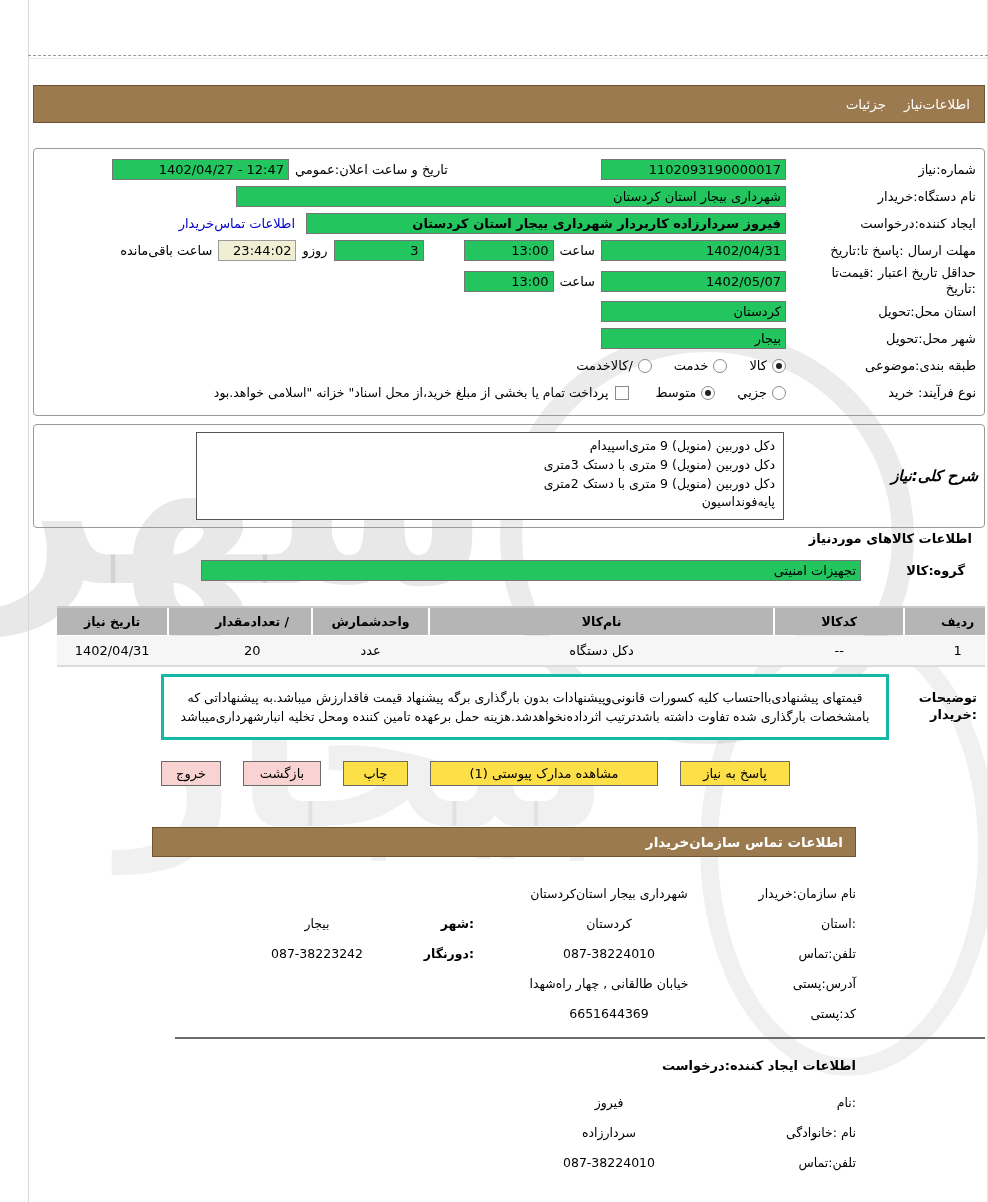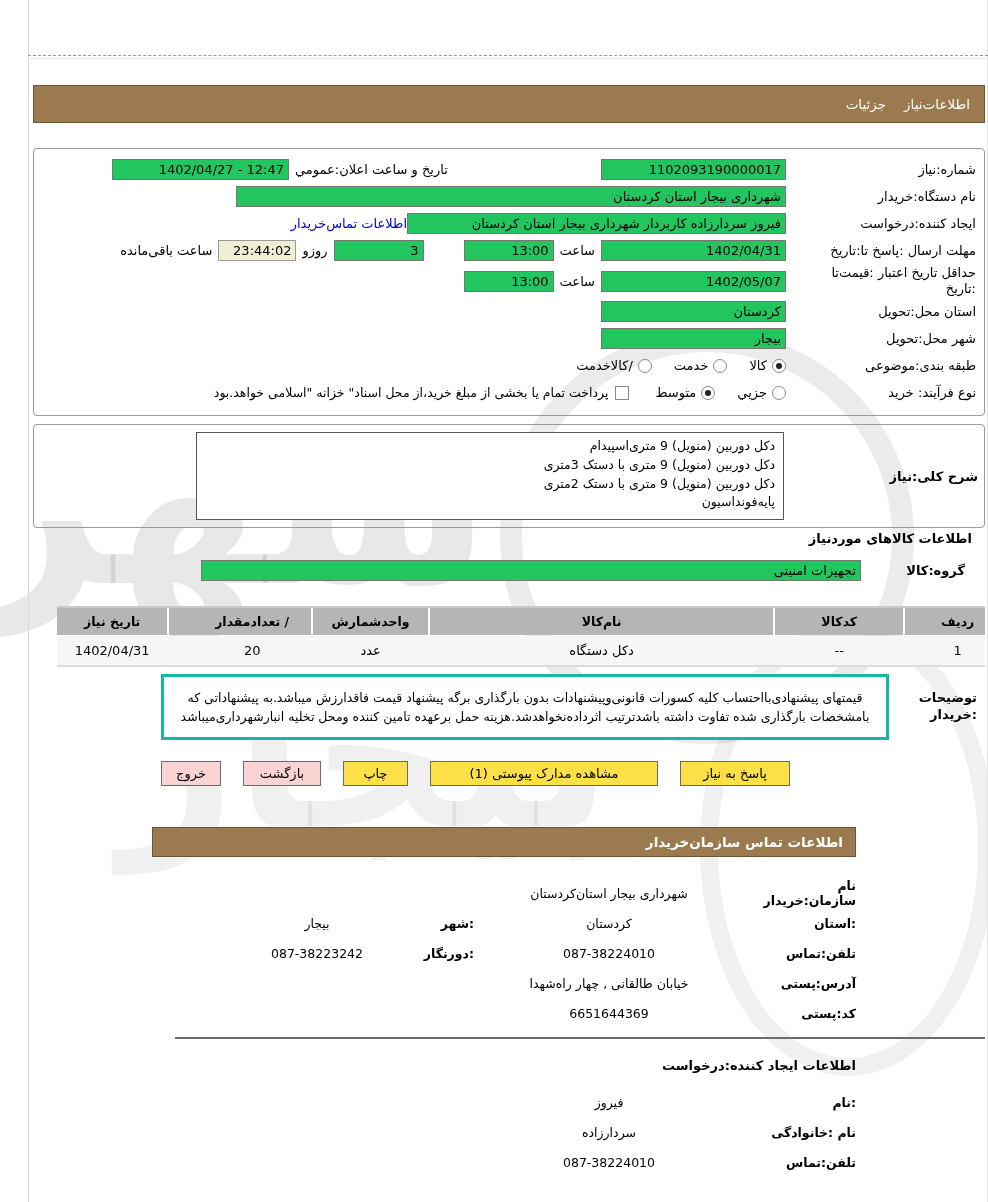--- a/index.html
+++ b/index.html
@@ -20,30 +20,30 @@
   
   .box1{position:absolute;left:33px;top:148px;width:952px;height:268px;border:1px solid #9a9a9a;border-radius:4px;box-sizing:border-box;padding:7px 8px;background:transparent;}
   .frow{display:flex;align-items:center;min-height:27px;font-size:13px;}
   .flabel{width:190px;flex:none;}
   .ibox{border:1px solid #767676;background:#22c55e;height:21px;box-sizing:border-box;display:flex;align-items:center;padding:0 4px;font-size:13px;overflow:hidden;white-space:nowrap;}
   .w185{width:185px;flex:none;}
   .w90{width:90px;flex:none;}
   .sp{flex:1;}
   .lbl{margin:0 6px;flex:none;}
   .countdown{background:#f0efd3;border:1px solid #9a9a9a;width:78px;flex:none;height:21px;box-sizing:border-box;display:flex;align-items:center;justify-content:flex-start;padding:0 4px;font-size:13px;}
-  .link{color:#0000cc;margin-right:0;font-size:13px;cursor:pointer;}
+  .link{color:#0000cc;margin-right:11px;font-size:13px;cursor:pointer;}
   .two-line{line-height:1.25;}
   .radio{width:12px;height:12px;border:1px solid #8a8a8a;border-radius:50%;background:#fff;flex:none;display:inline-flex;align-items:center;justify-content:center;margin-left:5px;}
   .radio.sel::after{content:"";width:6px;height:6px;border-radius:50%;background:#222;}
   .opt{display:flex;align-items:center;margin-left:22px;}
   .checkbox{width:12px;height:12px;border:1px solid #8a8a8a;background:#fdfdfd;flex:none;margin-left:7px;}
   .small{font-size:12.5px;}
   
   .box2{position:absolute;left:33px;top:424px;width:952px;height:104px;border:1px solid #9a9a9a;border-radius:4px;box-sizing:border-box;display:flex;align-items:center;}
-  .box2 .dlabel{width:200px;flex:none;font-weight:bold;font-size:13px;padding-right:6px;box-sizing:border-box;}
+  .box2 .dlabel{width:200px;flex:none;font-weight:bold;font-size:15px;padding-right:6px;box-sizing:border-box;font-style:italic;}
   .dtext{width:588px;height:88px;border:1px solid #555;background:#fff;box-sizing:border-box;padding:4px 8px;font-size:12.5px;line-height:1.5;overflow:hidden;}
   
   .sec-title{position:absolute;top:531px;right:16px;font-weight:bold;font-size:13px;}
   .group-row{position:absolute;left:33px;top:560px;width:952px;display:flex;align-items:center;padding-right:20px;box-sizing:border-box;}
   .group-row .glabel{font-weight:bold;font-size:13px;width:78px;flex:none;}
   .gbox{width:660px;margin-right:26px;}
   
   .tbl{position:absolute;left:57px;top:606px;width:928px;}
   .thead{display:flex;gap:2px;background:#fff;border-top:2px solid #c9c9c9;}
   .th{background:#b5b5b5;color:#000;font-weight:bold;font-size:12.5px;height:27px;display:flex;align-items:center;justify-content:center;}
@@ -56,21 +56,21 @@
   .ntext{width:728px;border:3px solid #14b8a6;background:#fff;box-sizing:border-box;min-height:66px;padding:5px 12px;font-size:12.5px;line-height:1.55;text-align:center;display:flex;align-items:center;}
   
   .btnrow{position:absolute;top:761px;right:198px;display:flex;gap:22px;}
   .btn{height:25px;border:1px solid #6b6b6b;font-size:13px;display:flex;align-items:center;justify-content:center;padding:0 14px;box-sizing:border-box;cursor:pointer;font-family:inherit;}
   .btn-green{background:#fde047;}
   .btn-pink{background:#f9d2d2;}
   .b-reply{min-width:110px;} .b-att{min-width:228px;} .b-print{min-width:65px;} .b-back{min-width:78px;} .b-exit{min-width:55px;}
   
   .contact{position:absolute;left:152px;top:882px;width:704px;}
   .crow{display:flex;align-items:center;height:22px;margin-bottom:8px;font-size:12.5px;}
-  .clabel{width:112px;flex:none;font-weight:bold;}
+  .clabel{width:112px;flex:none;font-weight:normal;}
   .cvalue{width:270px;flex:none;text-align:center;}
   .clabel2{width:72px;flex:none;font-weight:bold;}
   .cvalue2{width:170px;flex:none;text-align:center;}
   .hr{position:absolute;left:175px;top:1037px;width:810px;border-top:2px solid #6b6b6b;}
   .creator{position:absolute;left:152px;top:1058px;width:704px;}
   .creator .title{font-weight:bold;font-size:13px;margin-bottom:18px;}
 </style>
 </head>
 <body>
 
@@ -96,21 +96,21 @@
       <span class="sp"></span>
       <span class="lbl">تاریخ و ساعت اعلان:عمومي</span>
       <div class="ibox" style="width:177px;margin-left:70px;">12:47 - 1402/04/27</div>
     </div>
     <div class="frow">
       <span class="flabel">نام دستگاه:خریدار</span>
       <div class="ibox" style="width:550px;padding-left:32px;">شهرداری بیجار استان کردستان</div>
     </div>
     <div class="frow">
       <span class="flabel">ایجاد کننده:درخواست</span>
-      <div class="ibox" style="width:379px;">فیروز سردارزاده کاربردار شهرداری بیجار استان کردستان</div>
+      <div class="ibox" style="width:480px;font-weight:bold;">فیروز سردارزاده کاربردار شهرداری بیجار استان کردستان</div>
       <span class="link">اطلاعات تماس‌خریدار</span>
     </div>
     <div class="frow">
       <span class="flabel">مهلت ارسال :پاسخ تا:تاریخ</span>
       <div class="ibox w185">1402/04/31</div>
       <span class="lbl">ساعت</span>
       <div class="ibox w90">13:00</div>
       <div class="ibox w90" style="margin-right:40px;">3</div>
       <span class="lbl">روزو</span>
       <div class="countdown">23:44:02</div>

